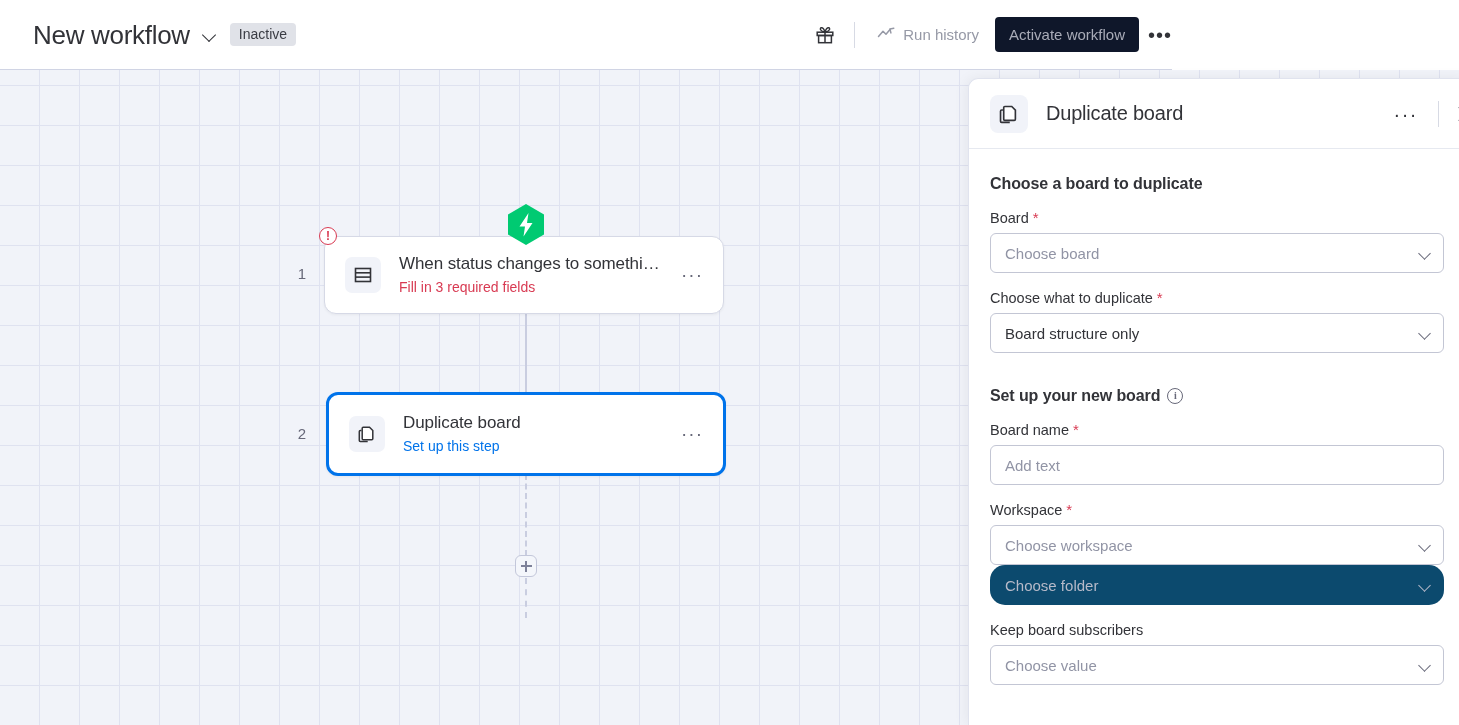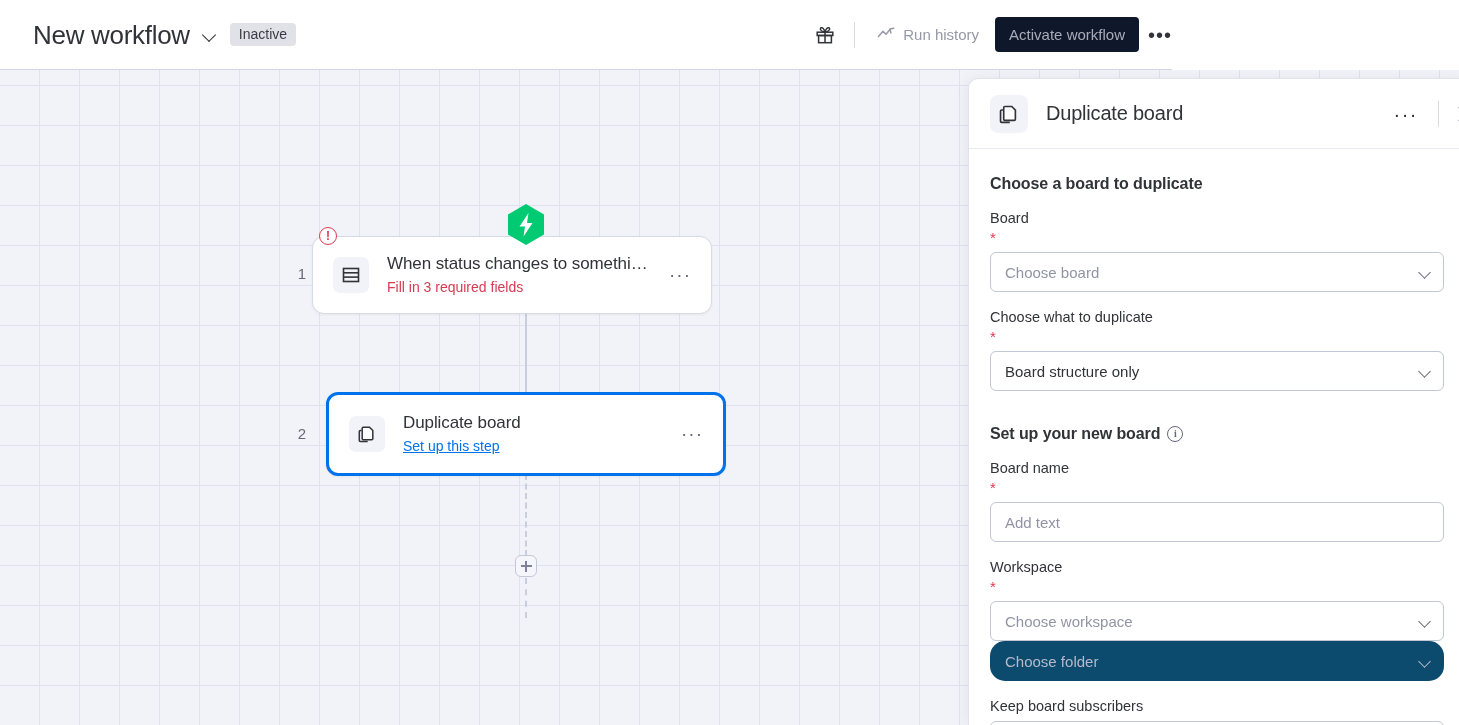--- a/index.html
+++ b/index.html
@@ -226,21 +226,21 @@
     position: absolute;
     width: 400px;
     background: #ffffff;
     border-radius: 12px;
     display: flex;
     align-items: center;
     padding: 0 18px 0 20px;
     z-index: 10;
   }
   .node-1 {
-    left: 312px;
+    left: 324px;
     top: 166px;
     height: 78px;
     border: 1px solid #d6d9e6;
     box-shadow: 0 1px 3px rgba(0,0,0,0.05);
   }
   .node-2 {
     left: 326px;
     top: 322px;
     height: 84px;
     border: 3px solid #0073ea;
@@ -269,21 +269,21 @@
     overflow: hidden;
     text-overflow: ellipsis;
     max-width: 290px;
   }
   .node-sub {
     font-size: 14px;
     margin-top: 3px;
     line-height: 1.3;
   }
   .node-sub.error { color: #d83a52; }
-  .node-sub.link { color: #0073ea; cursor: pointer; text-decoration: underline; }
+  .node-sub.link { color: #0073ea; cursor: pointer; }
 
   .node-kebab {
     color: #676879;
     font-size: 19px;
     line-height: 0.4;
     letter-spacing: 1px;
     flex: 0 0 auto;
     cursor: pointer;
     padding: 6px 2px;
     align-self: center;
@@ -407,21 +407,20 @@
   .section-title.sec2 { margin-top: 34px; }
 
   .field-label {
     font-size: 14.5px;
     color: #323338;
     margin-top: 17px;
     margin-bottom: 7px;
     display: flex;
     align-items: baseline;
     gap: 4px;
-    flex-direction: column;
   }
   .req { color: #d83a52; font-size: 15px; line-height: 1; }
 
   .control {
     height: 40px;
     border: 1px solid #c3c6d4;
     border-radius: 6px;
     display: flex;
     align-items: center;
     padding: 0 14px 0 14px;

